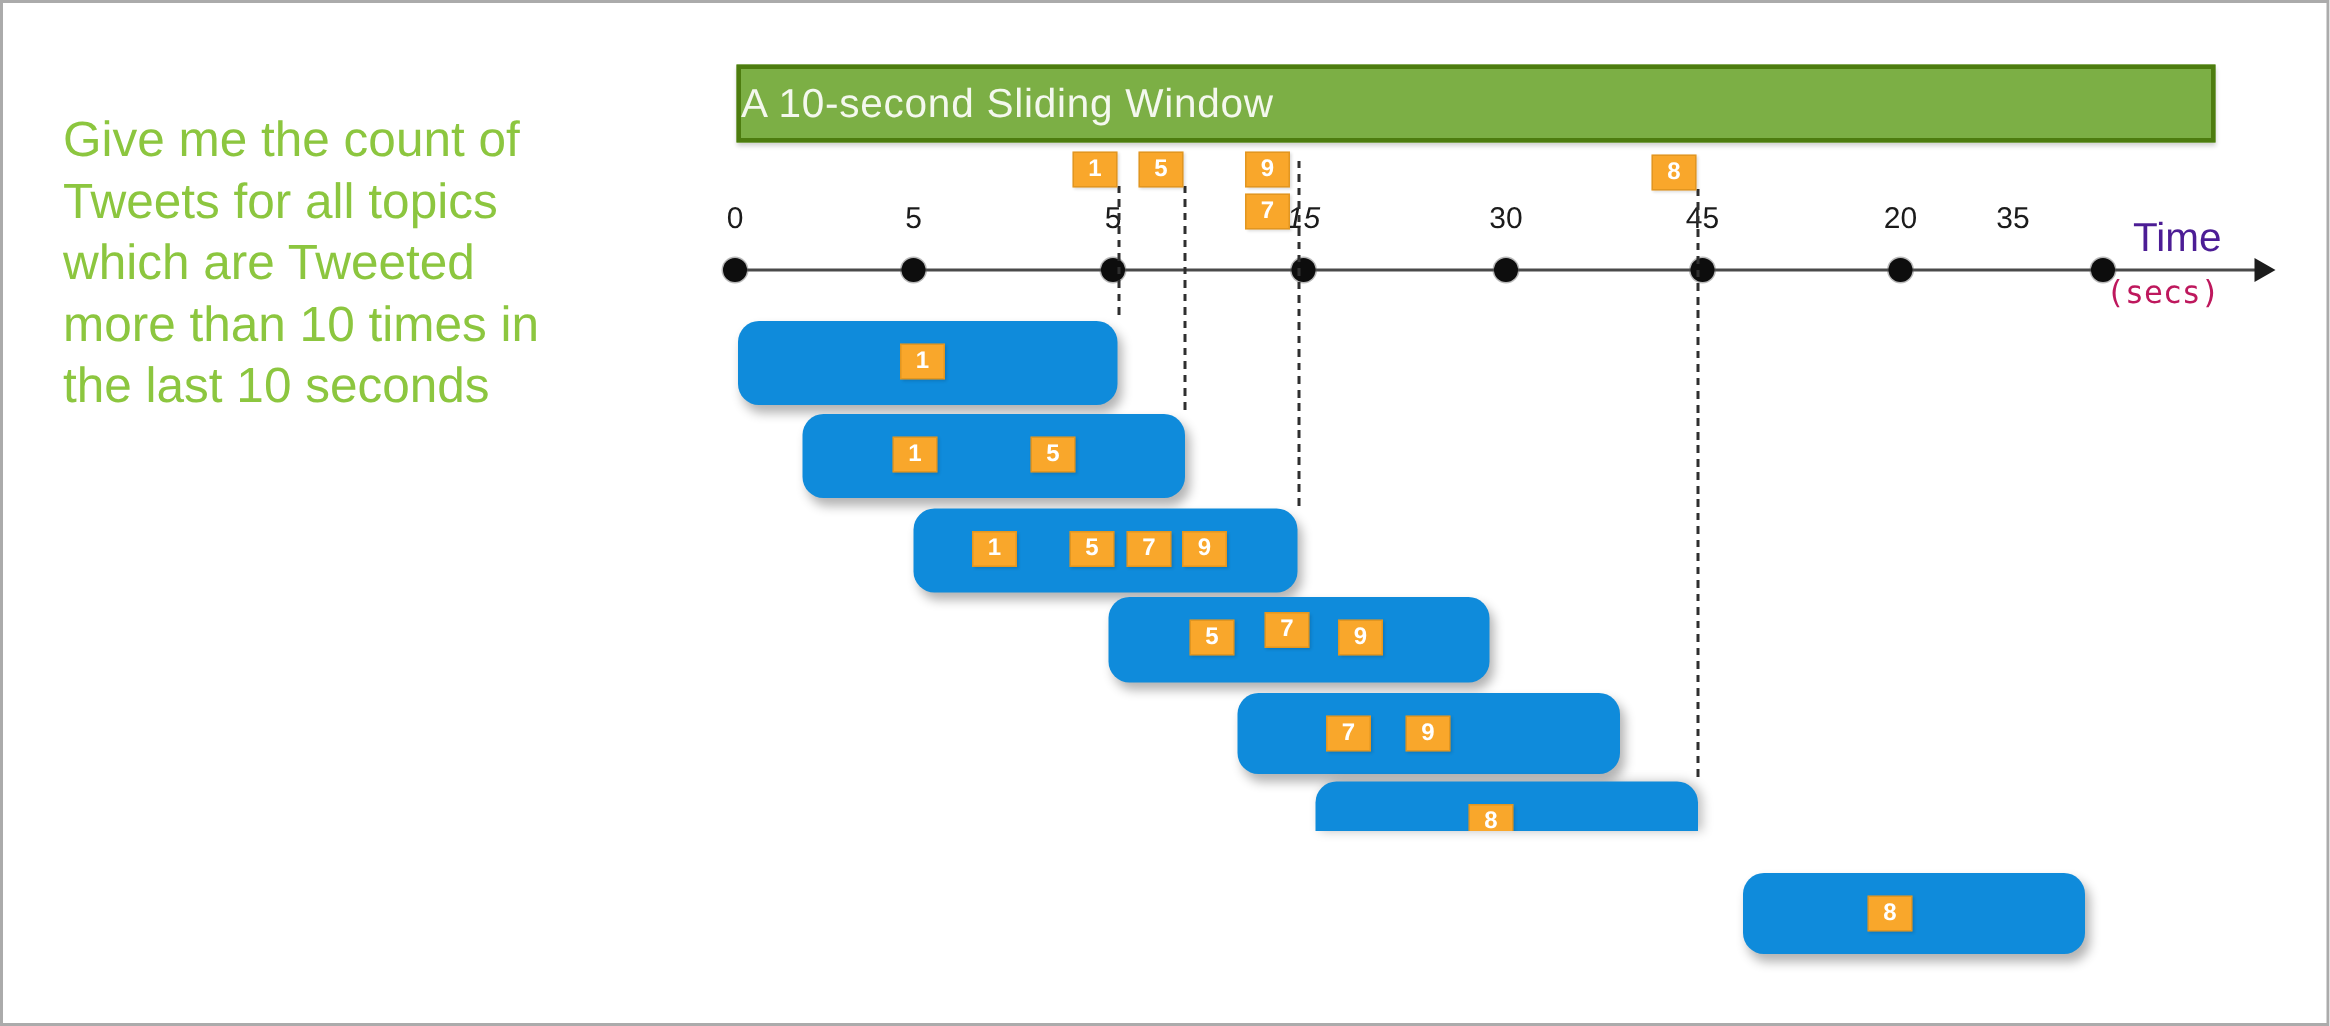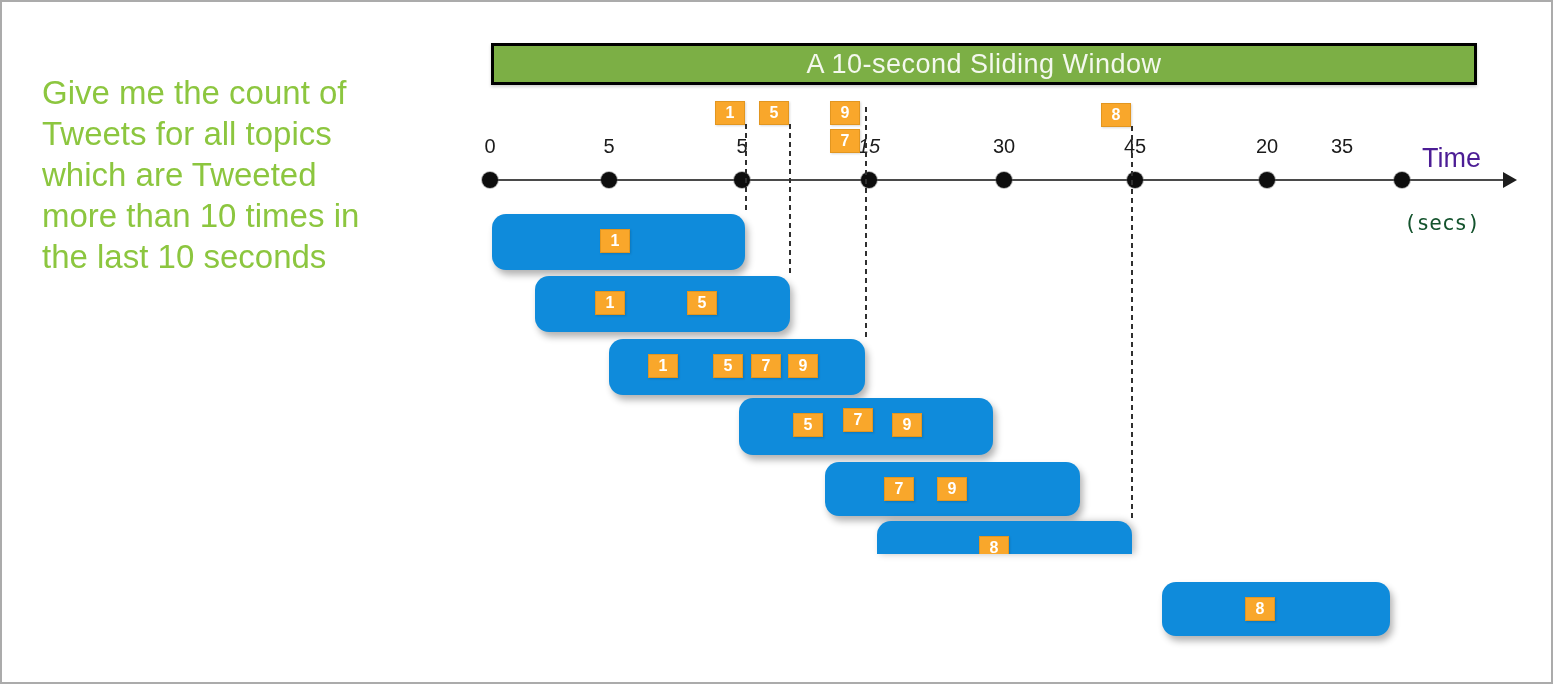--- a/index.html
+++ b/index.html
@@ -11,39 +11,39 @@
     box-sizing:border-box;
     overflow:hidden;
     font-family:"Liberation Sans", sans-serif;
   }
   .query{
     position:absolute;left:40px;top:70px;width:420px;
     font-size:33px;line-height:41px;color:#8CC63F;
     white-space:pre-line;
   }
   .banner{
-    position:absolute;left:489px;top:41px;width:986px;height:42px;
+    position:absolute;left:489px;top:41px;width:986px;height:52px;
     background:#7CAF45;
-    border:3px solid #000000;
+    border:3px solid #4d7c0f;
     box-sizing:border-box;
     box-shadow:0 2px 3px rgba(0,0,0,0.18);
-    display:flex;align-items:center;justify-content:center;
+    display:flex;align-items:center;justify-content:flex-start;
   }
   .banner span{
     color:#f4f8ee;font-size:27px;font-weight:400;letter-spacing:0.5px;
   }
   .stage{position:absolute;left:0;top:0;width:1553px;height:684px;}
   .axis-line{position:absolute;left:482px;top:177px;width:1022px;height:2px;background:#4a4a4a;}
   .axis-arrow{
     position:absolute;left:1501px;top:170px;width:0;height:0;
     border-top:8px solid transparent;border-bottom:8px solid transparent;
     border-left:14px solid #1d1d1d;
   }
   .time-label{position:absolute;left:1420px;top:141px;font-size:27px;color:#4c1d95;}
-  .secs-label{position:absolute;left:1402px;top:181px;font-size:21px;color:#14532d;font-family:"DejaVu Sans Mono",monospace;margin-top:28px;}
+  .secs-label{position:absolute;left:1402px;top:181px;font-size:21px;color:#be185d;font-family:"DejaVu Sans Mono",monospace;}
   .dot{position:absolute;width:16px;height:16px;border-radius:50%;background:#0d0d0d;box-shadow:0 0 0 1px rgba(80,80,80,0.4);}
   .tick{position:absolute;width:40px;text-align:center;font-size:20px;color:#1b1b1b;}
   .dash{position:absolute;width:2px;background:repeating-linear-gradient(to bottom,#2f2f2f 0 5px,transparent 5px 9px);}
   .evt{
     position:absolute;width:30px;height:24px;box-sizing:border-box;
     background:#F9A72B;border:1px solid rgba(160,100,0,0.25);
     color:#ffffff;font-weight:bold;font-size:16px;line-height:22px;text-align:center;
     box-shadow:1px 1px 2px rgba(0,0,0,0.15);
   }
   .win{

